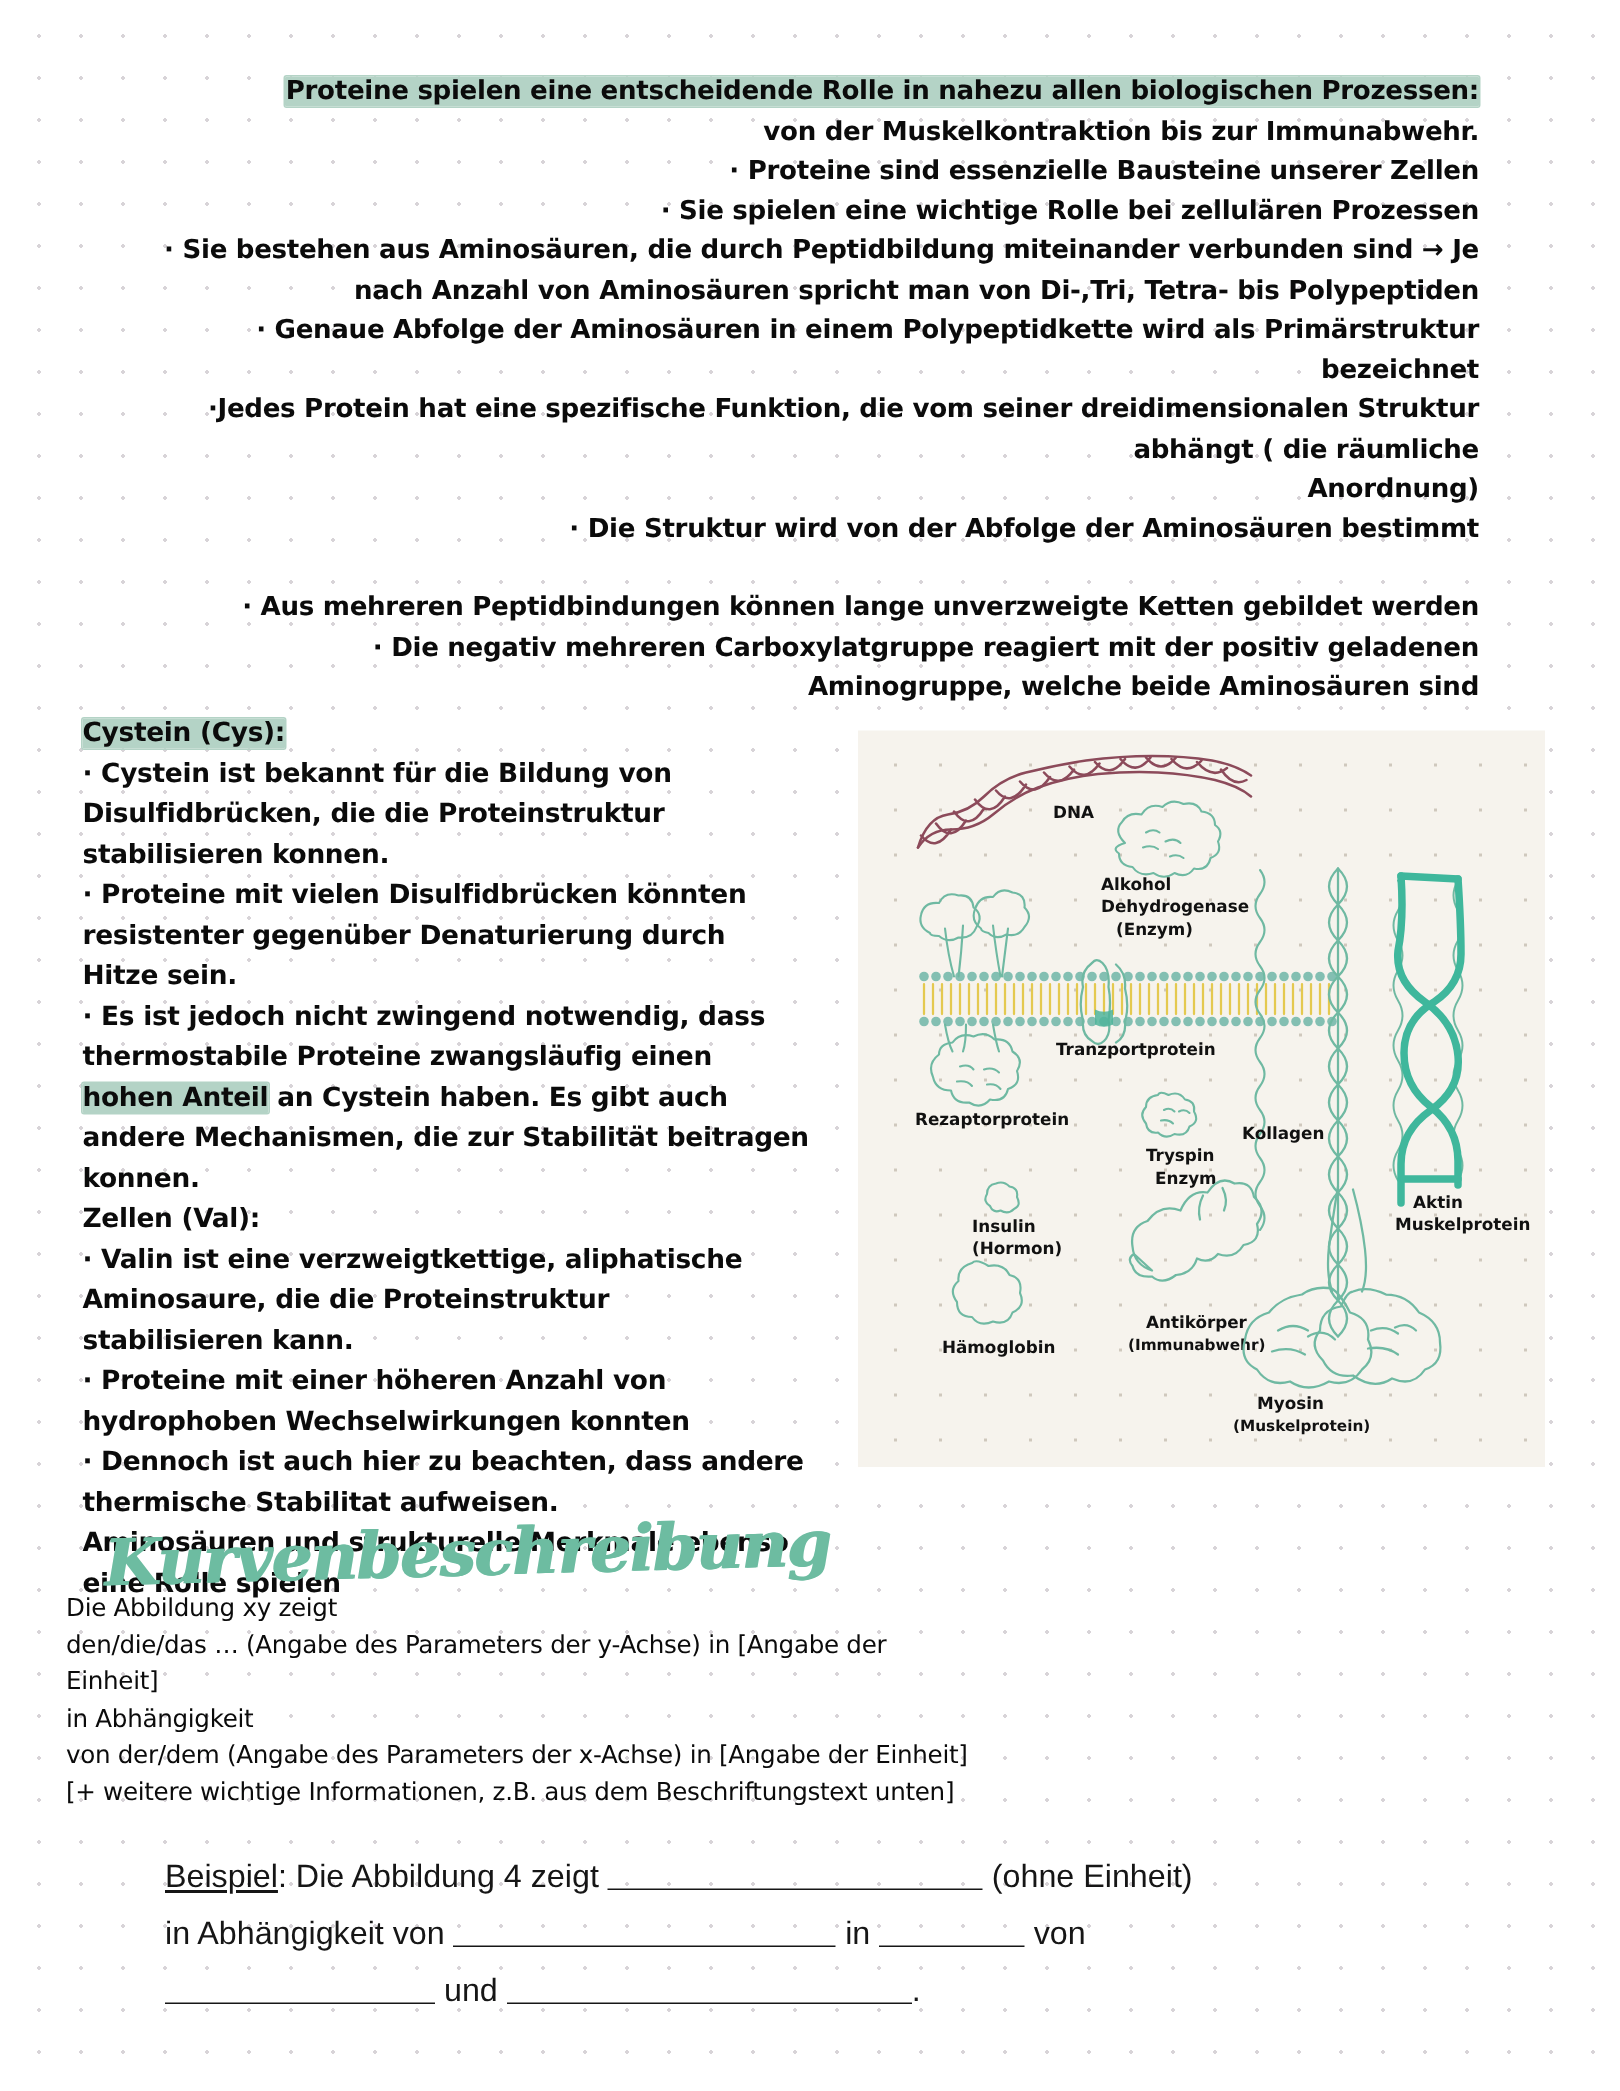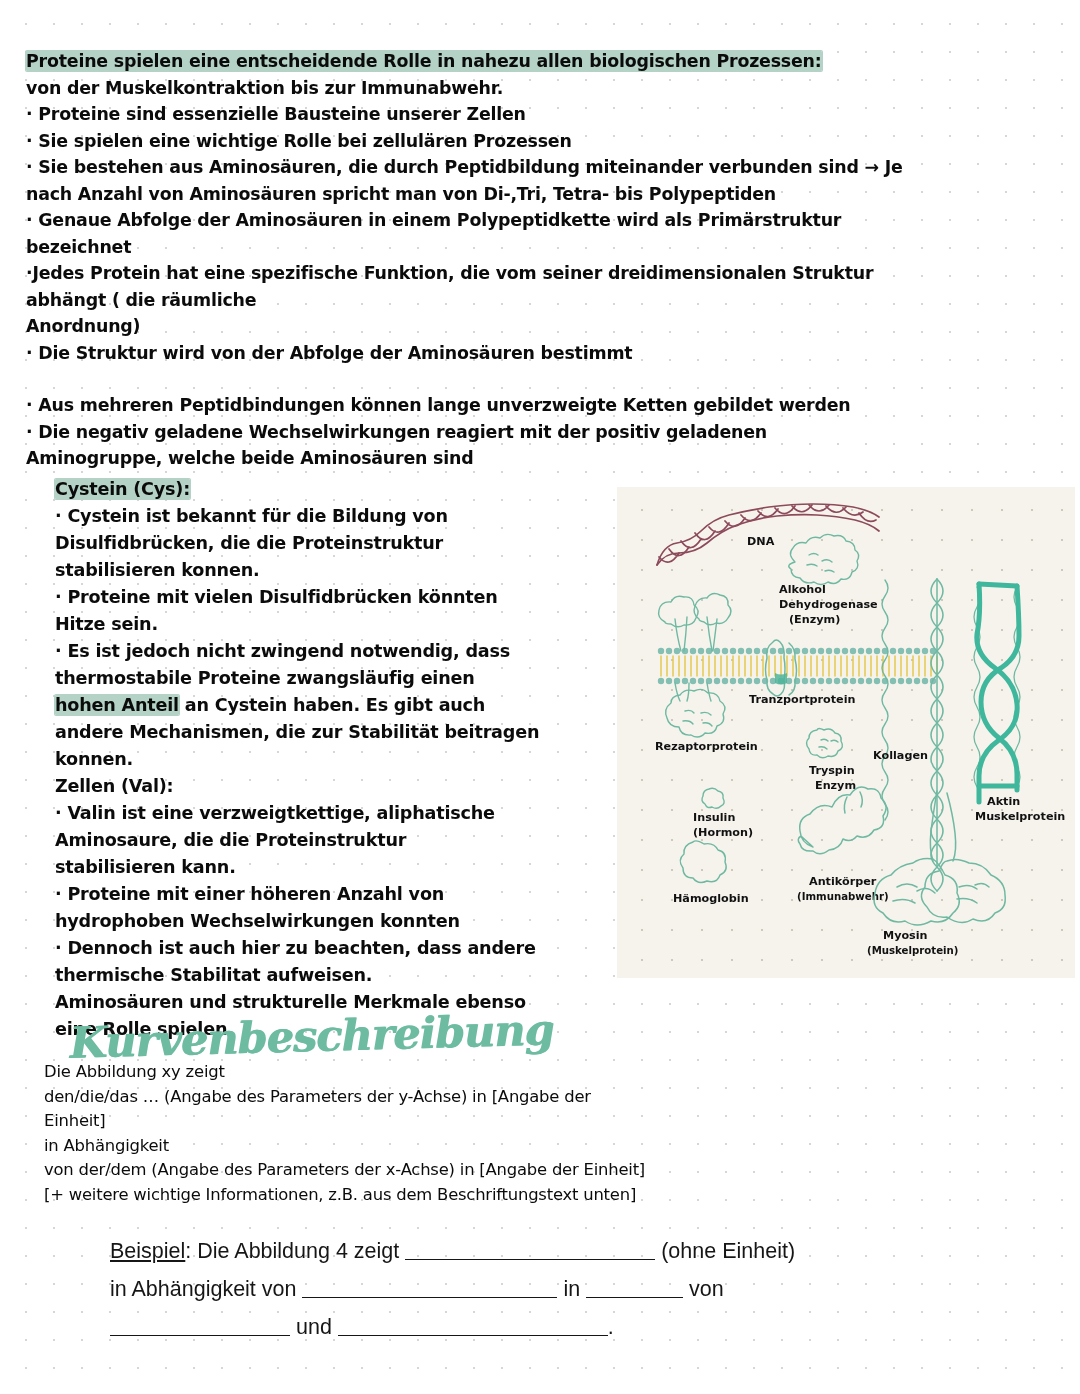--- a/index.html
+++ b/index.html
@@ -26,21 +26,21 @@
     left: 26px;
     top: 48px;
     width: 960px;
     font-family: "DejaVu Sans", sans-serif;
     font-weight: 700;
     font-size: 17.4px;
     line-height: 26.5px;
     color: #0b0b0b;
     letter-spacing: -0.2px;
   }
-  .notes .ln { white-space: pre-wrap; }
+  .notes .ln { white-space: pre-wrap; text-align: right; }
   .hl {
     background: #b4d3c6;
     box-shadow: 0 0 0 1px #b4d3c6;
     border-radius: 1px;
   }
   .gap-md { height: 26px; }
 
   
   .col-left {
     position: absolute;
@@ -113,21 +113,20 @@
   .diagram {
     position: absolute;
     left: 572px;
     top: 487px;
     width: 458px;
     height: 491px;
     background-color: #f6f3ed;
     background-image: radial-gradient(circle, #cfc8bd 1.05px, transparent 1.15px);
     background-size: 30px 30px;
     background-position: 10px 8px;
-    margin-left: 45px;
   }
   .diagram svg { display: block; width: 458px; height: 491px; }
   .dlabel {
     font-family: "DejaVu Sans", sans-serif;
     font-size: 11.2px;
     font-weight: 600;
     fill: #111111;
   }
   .dlabel.sm { font-size: 10.2px; }
 </style>
@@ -144,30 +143,31 @@
     <div class="ln">· Sie bestehen aus Aminosäuren, die durch Peptidbildung miteinander verbunden sind → Je</div>
     <div class="ln">nach Anzahl von Aminosäuren spricht man von Di-,Tri, Tetra- bis Polypeptiden</div>
     <div class="ln">· Genaue Abfolge der Aminosäuren in einem Polypeptidkette wird als Primärstruktur</div>
     <div class="ln">bezeichnet</div>
     <div class="ln">·Jedes Protein hat eine spezifische Funktion, die vom seiner dreidimensionalen Struktur</div>
     <div class="ln">abhängt ( die räumliche</div>
     <div class="ln">Anordnung)</div>
     <div class="ln">· Die Struktur wird von der Abfolge der Aminosäuren bestimmt</div>
     <div class="gap-md"></div>
     <div class="ln">· Aus mehreren Peptidbindungen können lange unverzweigte Ketten gebildet werden</div>
-    <div class="ln">· Die negativ geladene Wechselwirkungen reagiert mit der positiv geladenen</div>
+    <div class="ln">· Die negativ mehreren Carboxylatgruppe reagiert mit der positiv geladenen</div>
     <div class="ln">Aminogruppe, welche beide Aminosäuren sind</div>
   </div>
 
   <div class="col-left">
     <div class="ln"><span class="hl">Cystein (Cys):</span></div>
     <div class="ln">· Cystein ist bekannt für die Bildung von</div>
     <div class="ln">Disulfidbrücken, die die Proteinstruktur</div>
     <div class="ln">stabilisieren konnen.</div>
     <div class="ln">· Proteine mit vielen Disulfidbrücken könnten</div>
+    <div class="ln">resistenter gegenüber Denaturierung durch</div>
     <div class="ln">Hitze sein.</div>
     <div class="ln">· Es ist jedoch nicht zwingend notwendig, dass</div>
     <div class="ln">thermostabile Proteine zwangsläufig einen</div>
     <div class="ln"><span class="hl">hohen Anteil</span><span> an Cystein haben. Es gibt auch</span></div>
     <div class="ln">andere Mechanismen, die zur Stabilität beitragen</div>
     <div class="ln">konnen.</div>
     <div class="ln">Zellen (Val):</div>
     <div class="ln">· Valin ist eine verzweigtkettige, aliphatische</div>
     <div class="ln">Aminosaure, die die Proteinstruktur</div>
     <div class="ln">stabilisieren kann.</div>

